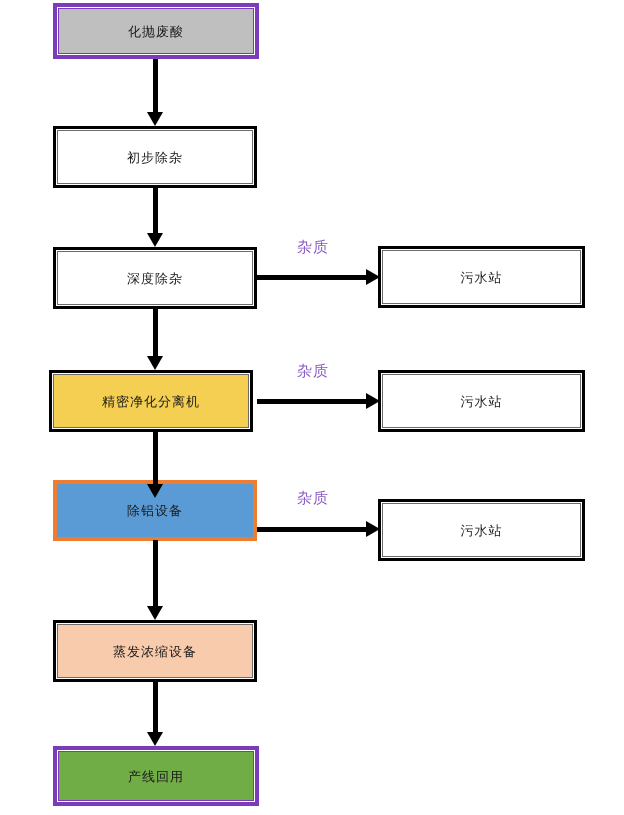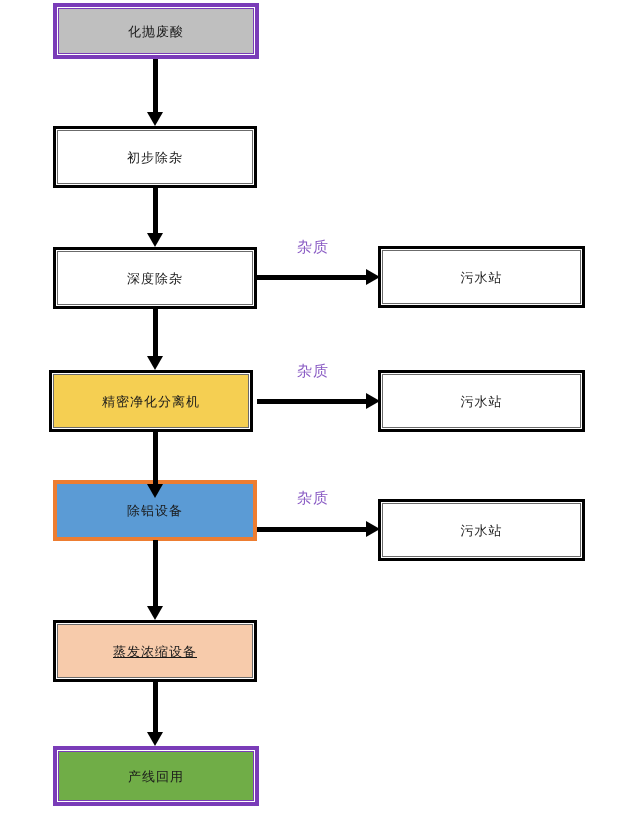--- a/index.html
+++ b/index.html
@@ -123,21 +123,21 @@
   </div>
 
   <div class="node fill-yellow border-black" style="left:49px; top:370px; width:204px; height:62px;">
     <span>精密净化分离机</span>
   </div>
 
   <div class="node fill-blue border-orange" style="left:53px; top:480px; width:204px; height:61px;">
     <span>除铝设备</span>
   </div>
 
-  <div class="node fill-peach border-black" style="left:53px; top:620px; width:204px; height:62px;text-decoration:underline;">
+  <div class="node fill-peach border-black" style="left:53px; top:620px; width:204px; height:62px;">
     <span>蒸发浓缩设备</span>
   </div>
 
   <div class="node fill-green border-purple" style="left:53px; top:746px; width:206px; height:60px;">
     <span>产线回用</span>
   </div>
 
   <div class="node fill-white border-black" style="left:378px; top:246px; width:207px; height:62px;">
     <span>污水站</span>
   </div>

